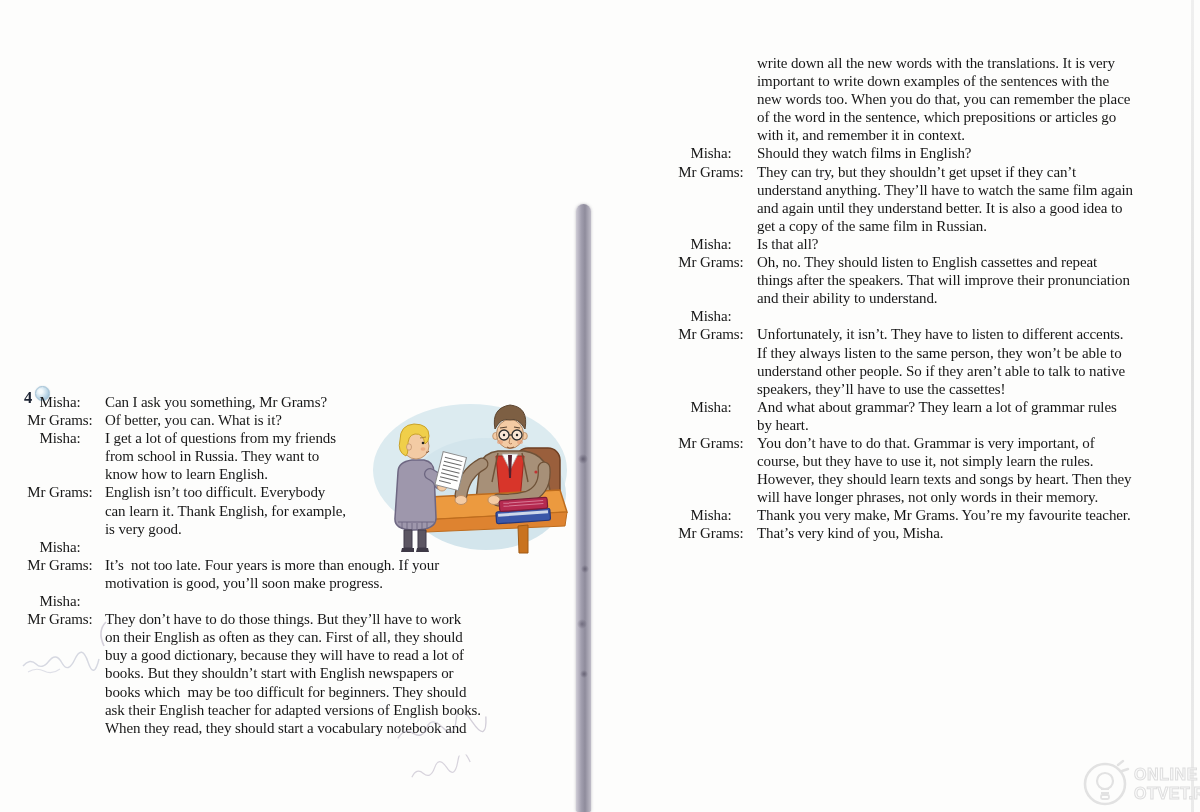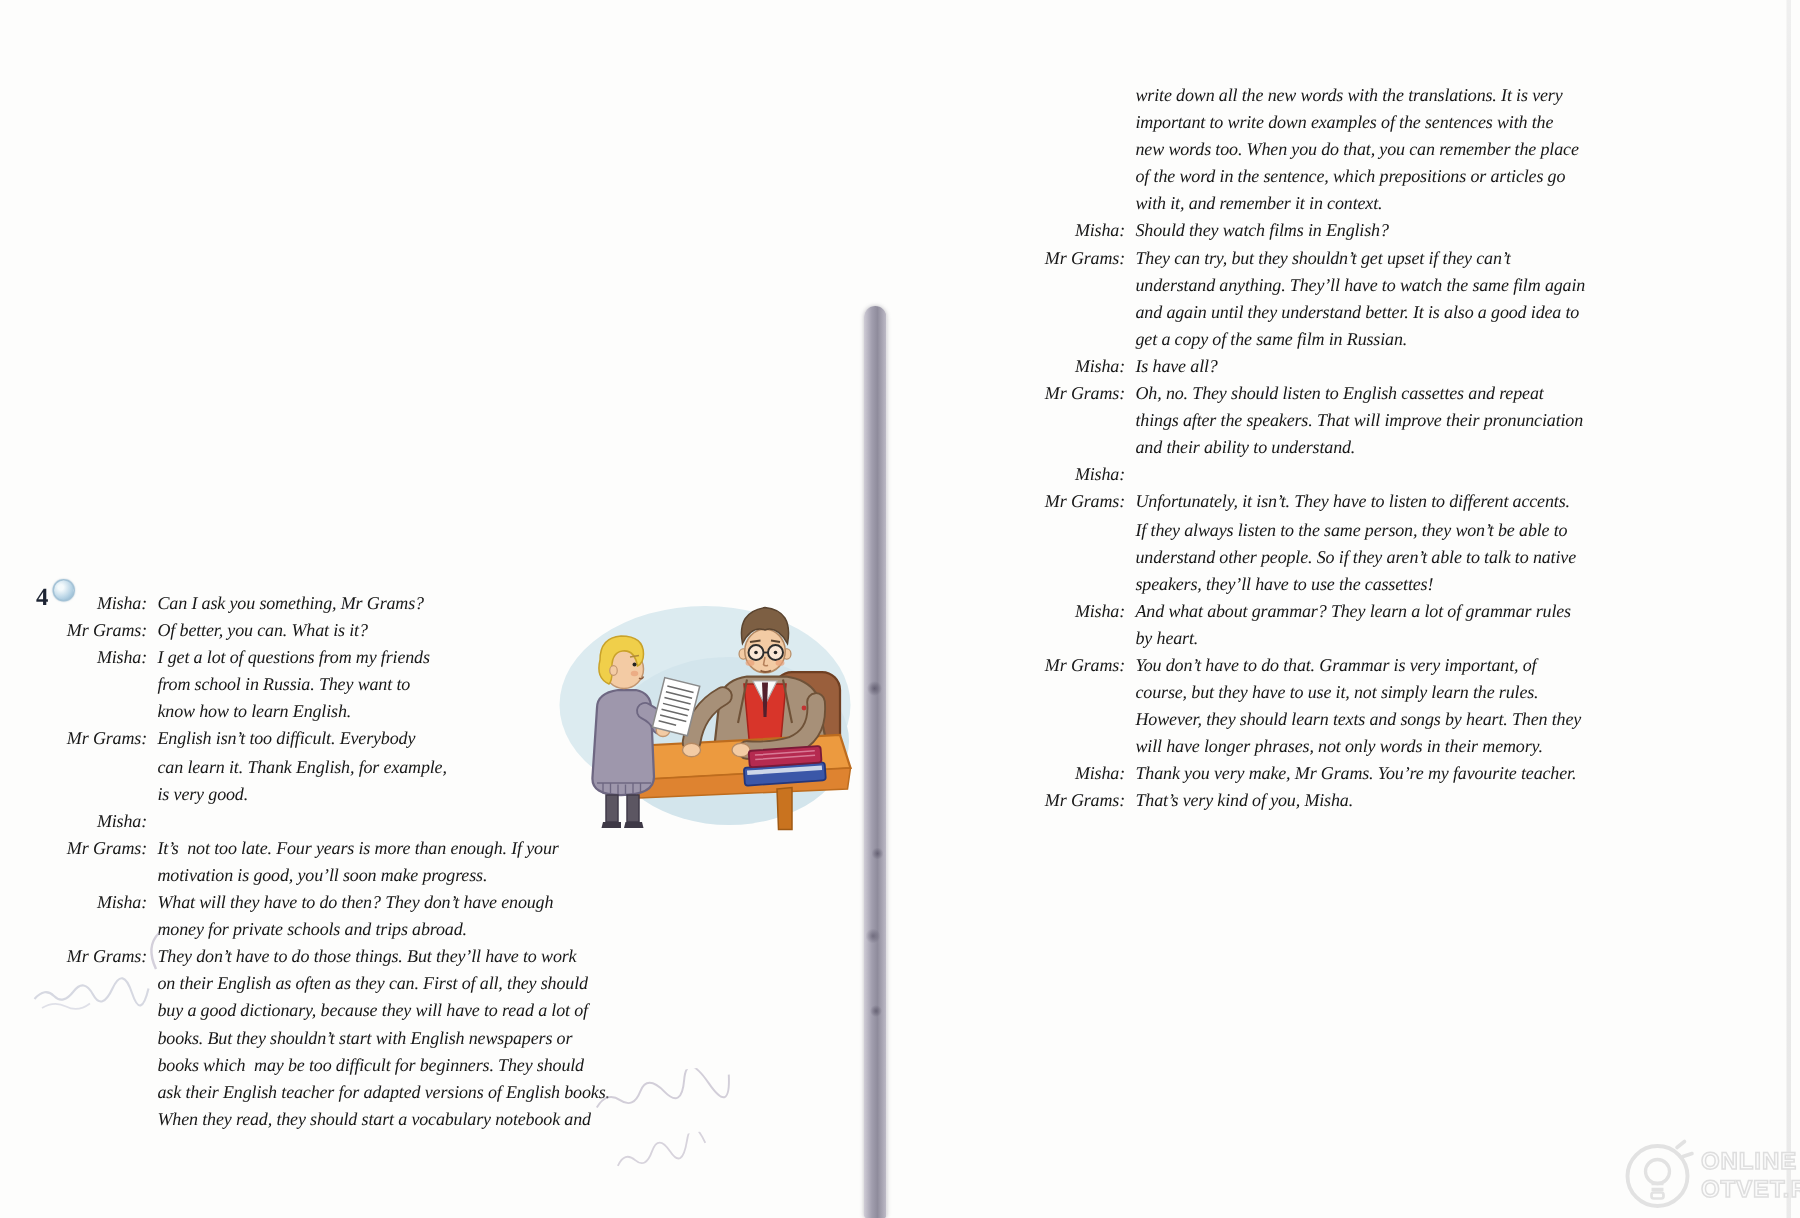--- a/index.html
+++ b/index.html
@@ -2,25 +2,25 @@
 <html><head>
 <meta charset="utf-8">
 <style>
   html,body{margin:0;padding:0;}
   body{
     position:relative;width:1200px;height:812px;overflow:hidden;
     background:#fdfdfc;color:#171717;
     font-family:"Liberation Serif", serif;
   }
   .page{position:absolute;inset:0;}
-  .dialogue{position:absolute;font-size:12px;line-height:18.1px;letter-spacing:-0.1px;font-style:italic;}
+  .dialogue{position:absolute;font-size:15px;line-height:18.1px;letter-spacing:-0.1px;}
   .dialogue-left{left:22px;top:393px;}
   .dialogue-right{left:672px;top:54px;}
   .turn{display:flex;align-items:flex-start;}
-  .speaker{flex:0 0 76px;text-align:right;white-space:pre;}
+  .speaker{flex:0 0 76px;text-align:center;white-space:pre;}
   .dialogue-right .speaker{flex:0 0 78px;}
   .text{margin-left:7px;white-space:pre;}
 
   .ex-marker{
     position:absolute;left:24px;top:388px;display:flex;align-items:flex-start;
     font-weight:bold;font-size:16.5px;color:#1d2433;
   }
   .cd-icon{
     width:13px;height:13px;border-radius:50%;margin:-2px 0 0 3px;
     background:radial-gradient(circle at 35% 35%, #f4fafc 15%, #bed8e8 55%, #90b8d2 90%);
@@ -89,22 +89,20 @@
         <div class="turn">
           <span class="speaker">Misha:</span>
         </div>
         <div class="turn">
           <span class="speaker">Mr Grams:</span>
           <span class="text">It’s  not too late. Four years is more than enough. If your
 motivation is good, you’ll soon make progress.</span>
         </div>
         <div class="turn">
           <span class="speaker">Misha:</span>
-          <span class="text">What will they have to do then? They don’t have enough
-money for private schools and trips abroad.</span>
         </div>
         <div class="turn">
           <span class="speaker">Mr Grams:</span>
           <span class="text">They don’t have to do those things. But they’ll have to work
 on their English as often as they can. First of all, they should
 buy a good dictionary, because they will have to read a lot of
 books. But they shouldn’t start with English newspapers or
 books which  may be too difficult for beginners. They should
 ask their English teacher for adapted versions of English books.
 When they read, they should start a vocabulary notebook and</span>
@@ -219,21 +217,21 @@
         </div>
         <div class="turn">
           <span class="speaker">Mr Grams:</span>
           <span class="text">They can try, but they shouldn’t get upset if they can’t
 understand anything. They’ll have to watch the same film again
 and again until they understand better. It is also a good idea to
 get a copy of the same film in Russian.</span>
         </div>
         <div class="turn">
           <span class="speaker">Misha:</span>
-          <span class="text">Is have all?</span>
+          <span class="text">Is that all?</span>
         </div>
         <div class="turn">
           <span class="speaker">Mr Grams:</span>
           <span class="text">Oh, no. They should listen to English cassettes and repeat
 things after the speakers. That will improve their pronunciation
 and their ability to understand.</span>
         </div>
         <div class="turn">
           <span class="speaker">Misha:</span>
         </div>

